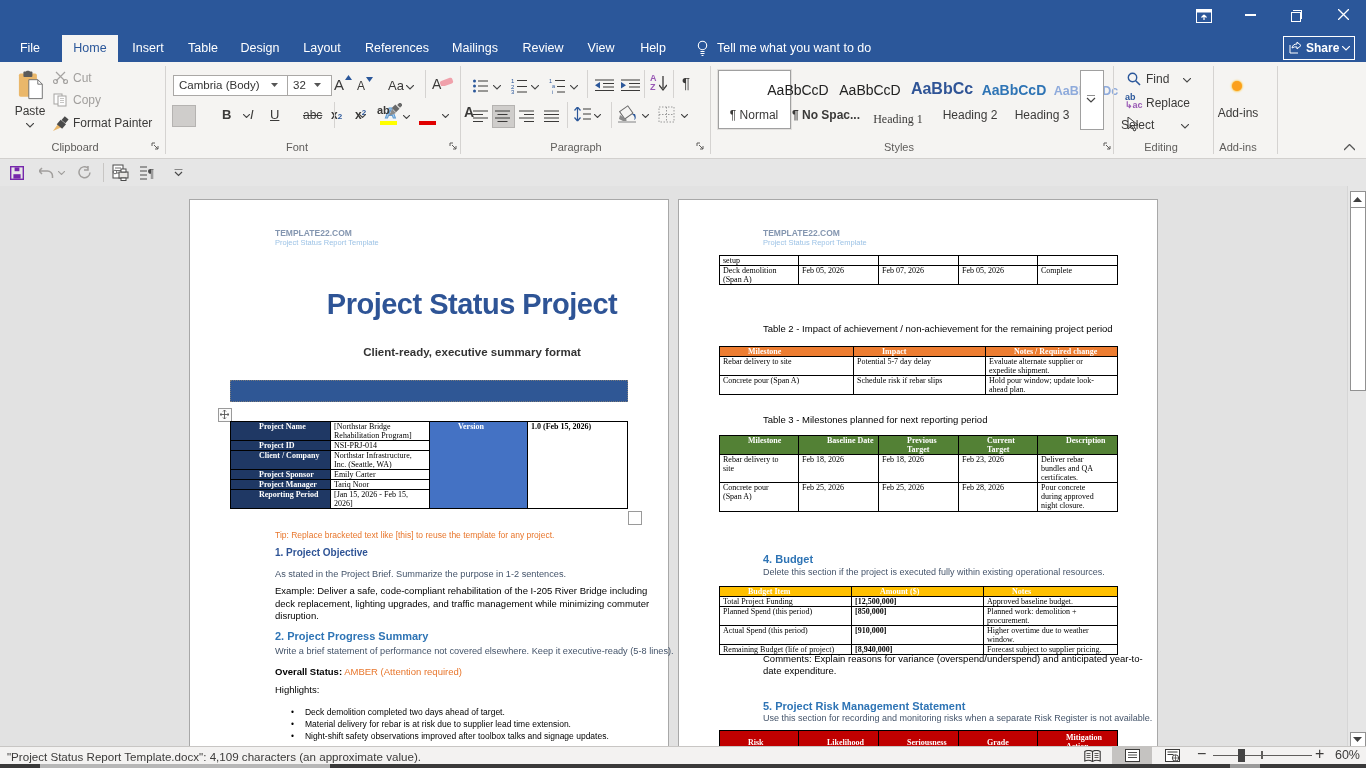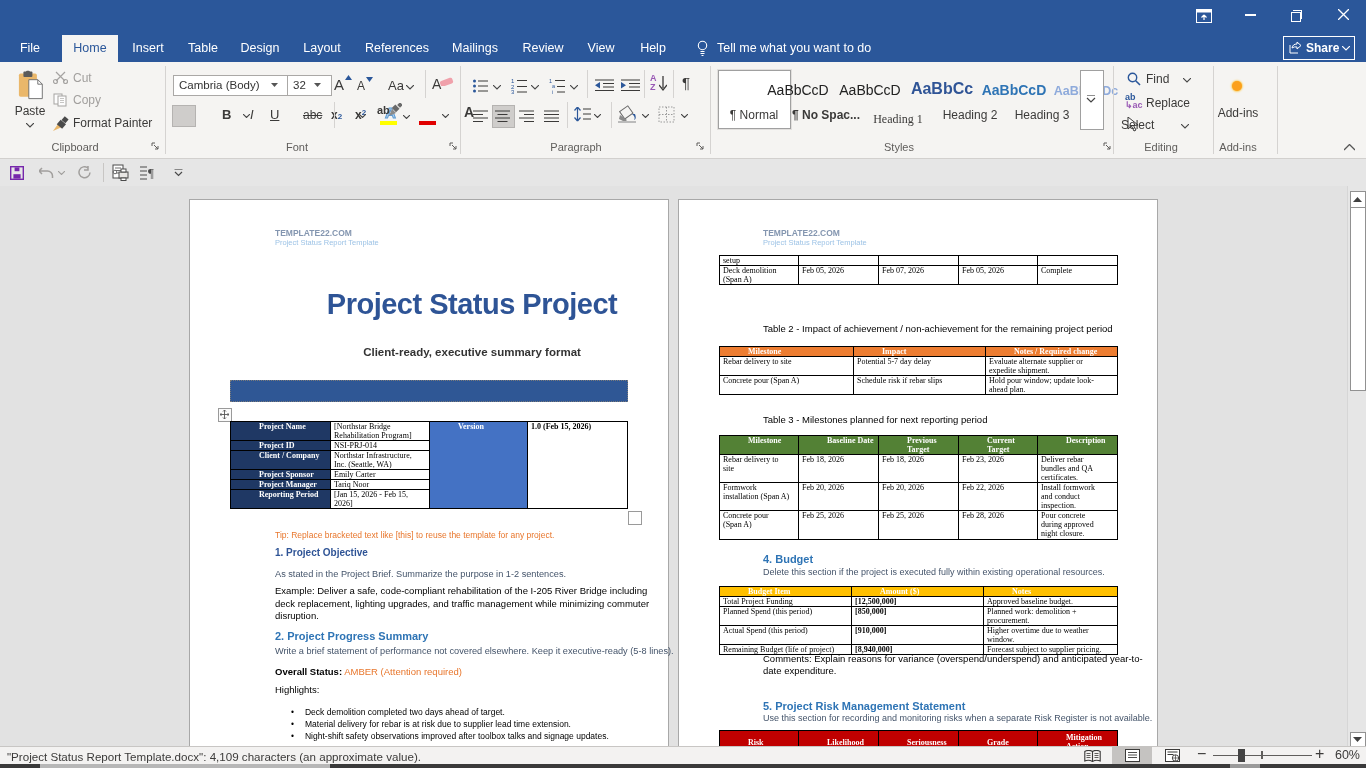--- a/index.html
+++ b/index.html
@@ -527,27 +527,20 @@
               <td class="hd" style="background:#538135;">Description</td>
             </tr>
         <tr>
               <td style="height:27px;">Rebar delivery to<br>site</td>
               <td>Feb 18, 2026</td>
               <td>Feb 18, 2026</td>
               <td>Feb 23, 2026</td>
               <td>Deliver rebar<br>bundles and QA<br>certificates.</td>
             </tr>
         <tr>
-              <td style="height:27px;">Formwork<br>installation (Span A)</td>
-              <td>Feb 20, 2026</td>
-              <td>Feb 20, 2026</td>
-              <td>Feb 22, 2026</td>
-              <td>Install formwork<br>and conduct<br>inspection.</td>
-            </tr>
-        <tr>
               <td style="height:28px;">Concrete pour<br>(Span A)</td>
               <td>Feb 25, 2026</td>
               <td>Feb 25, 2026</td>
               <td>Feb 28, 2026</td>
               <td>Pour concrete<br>during approved<br>night closure.</td>
             </tr>
       </tbody>
         </table>
       <div class="abs serif" style="left:719px;top:367px;font-size:11px;font-weight:bold;color:#2e74b5;">4. Budget</div>
       <div class="abs serif" style="left:719px;top:381px;font-size:9px;color:#44546a;">Delete this section if the project is executed fully within existing operational resources.</div>

